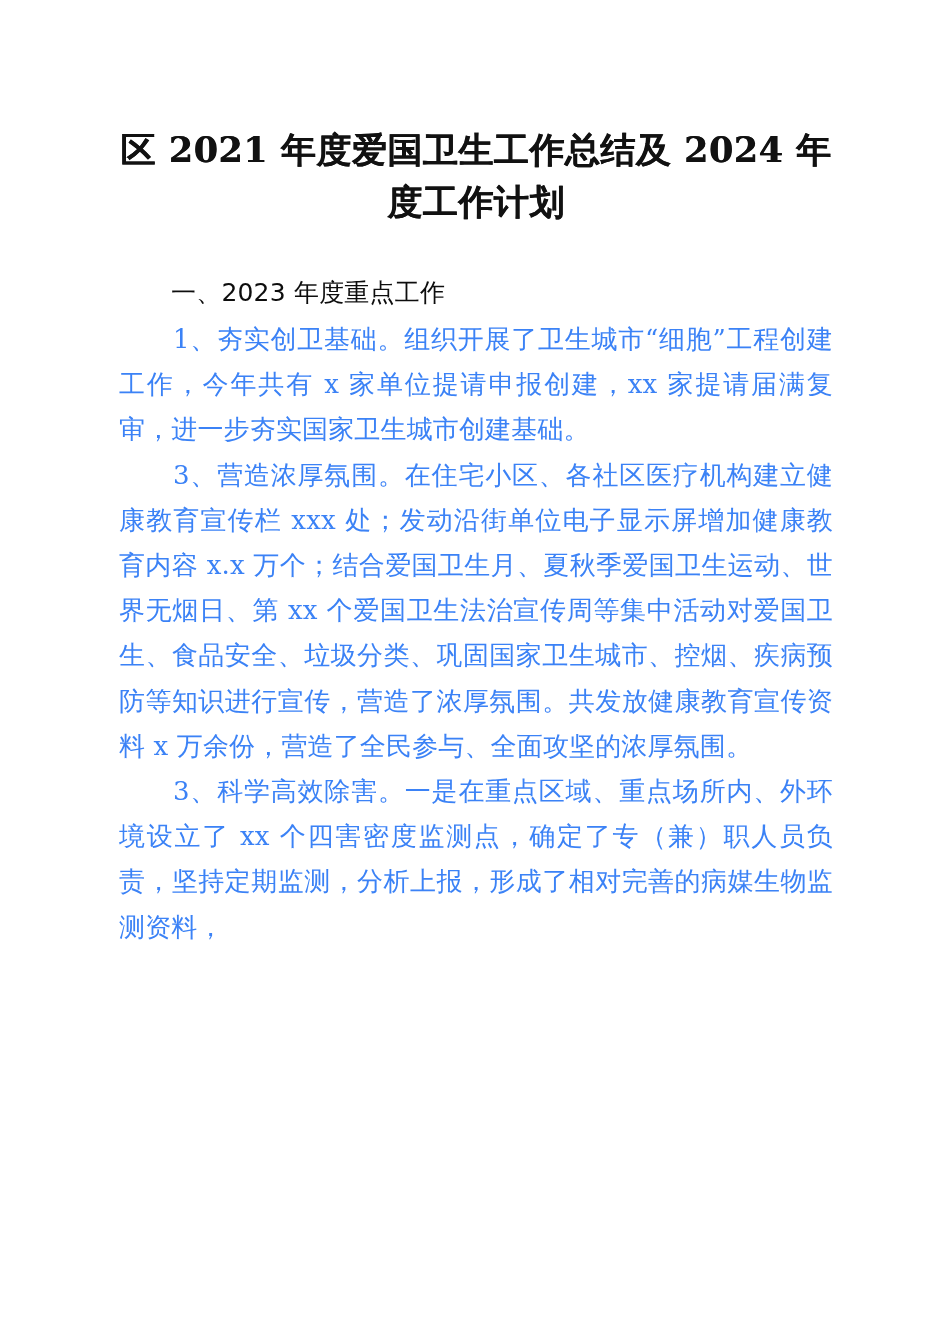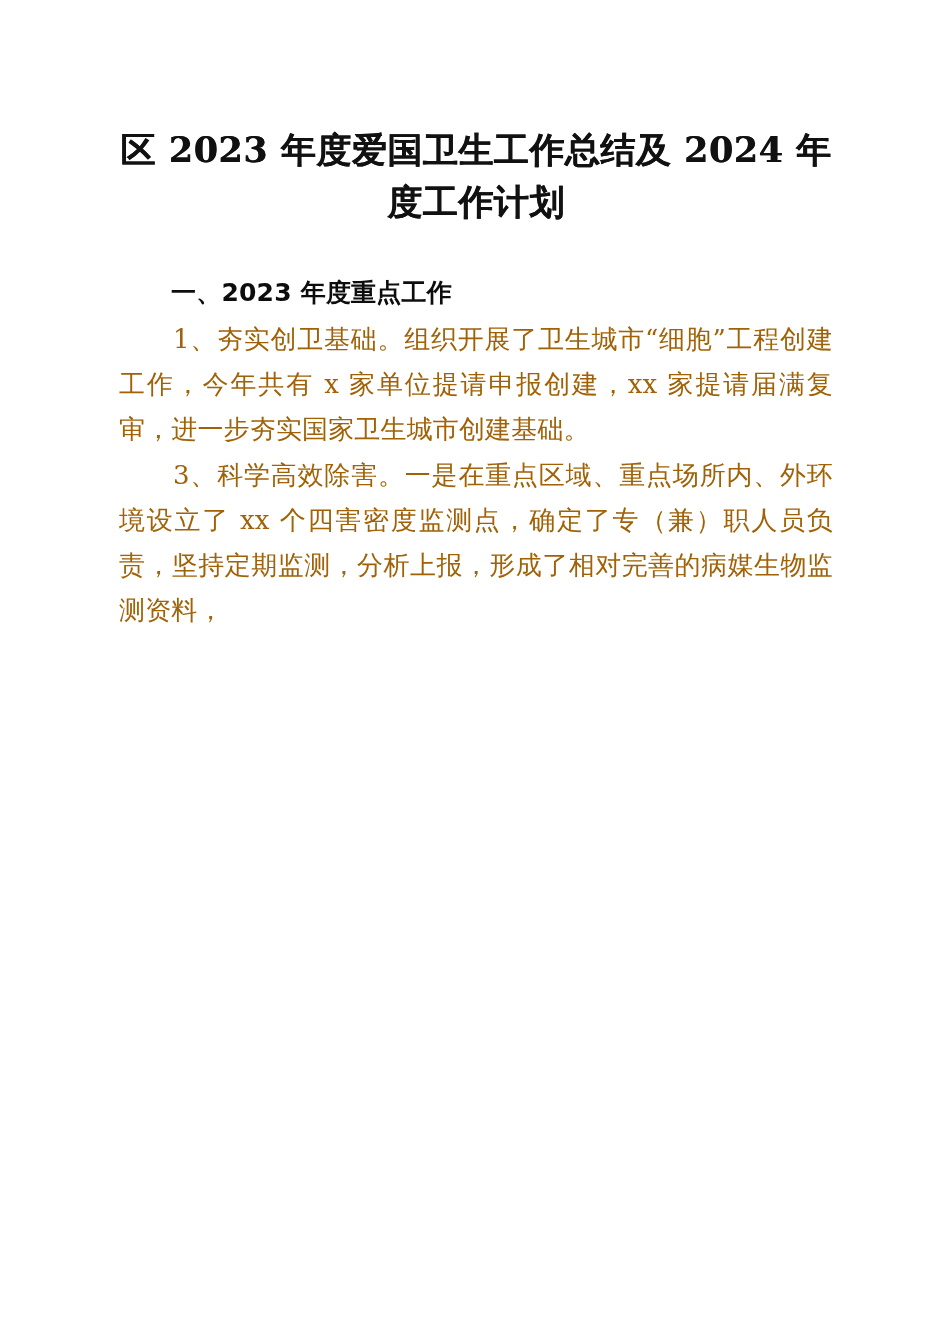--- a/index.html
+++ b/index.html
@@ -44,59 +44,60 @@
     color: #111111;
     text-shadow: 0.4px 0 0 currentColor;
   }
 
   
   .section-heading {
     margin: 0;
     padding-top: 42px;
     text-indent: 52px;
     font-family: "DejaVu Sans", "Liberation Sans", sans-serif;
-    font-weight: bold;
+    font-weight: normal;
     font-size: 25px;
     line-height: 45px;
     letter-spacing: 0.2px;
     color: #0d0d0d;
   }
 
   
   .body-para {
     margin: 0;
     text-indent: 54px;
     font-family: "DejaVu Serif", "Liberation Serif", serif;
     font-size: 26px;
     line-height: 45.2px;
     letter-spacing: 0.15px;
     text-align: justify;
     text-justify: inter-ideograph;
-    color: #a16207;
+    color: #3b82f6;
     word-break: break-all;
   }
   .body-para:first-of-type {
     padding-top: 2px;
   }
 
   
   .para-block {
     padding-top: 0px;
   }
 </style>
 </head>
 <body>
 
 <div class="page">
   <div class="content">
 
-    <h1 class="doc-title">区 2023 年度爱国卫生工作总结及 2024 年度工作计划</h1>
+    <h1 class="doc-title">区 2021 年度爱国卫生工作总结及 2024 年度工作计划</h1>
 
     <h2 class="section-heading">一、2023 年度重点工作</h2>
 
     <div class="para-block">
       <p class="body-para">1、夯实创卫基础。组织开展了卫生城市“细胞”工程创建工作，今年共有 x 家单位提请申报创建，xx 家提请届满复审，进一步夯实国家卫生城市创建基础。</p>
+      <p class="body-para">3、营造浓厚氛围。在住宅小区、各社区医疗机构建立健康教育宣传栏 xxx 处；发动沿街单位电子显示屏增加健康教育内容 x.x 万个；结合爱国卫生月、夏秋季爱国卫生运动、世界无烟日、第 xx 个爱国卫生法治宣传周等集中活动对爱国卫生、食品安全、垃圾分类、巩固国家卫生城市、控烟、疾病预防等知识进行宣传，营造了浓厚氛围。共发放健康教育宣传资料 x 万余份，营造了全民参与、全面攻坚的浓厚氛围。</p>
       <p class="body-para">3、科学高效除害。一是在重点区域、重点场所内、外环境设立了 xx 个四害密度监测点，确定了专（兼）职人员负责，坚持定期监测，分析上报，形成了相对完善的病媒生物监测资料，</p>
     </div>
 
   </div>
 
 </div>
 
 </body></html>

